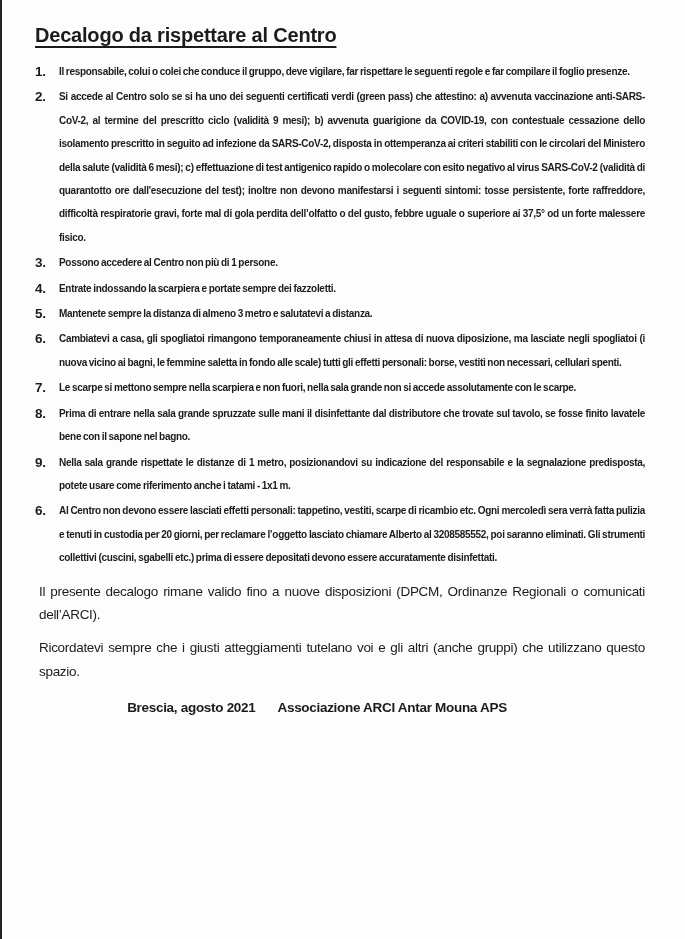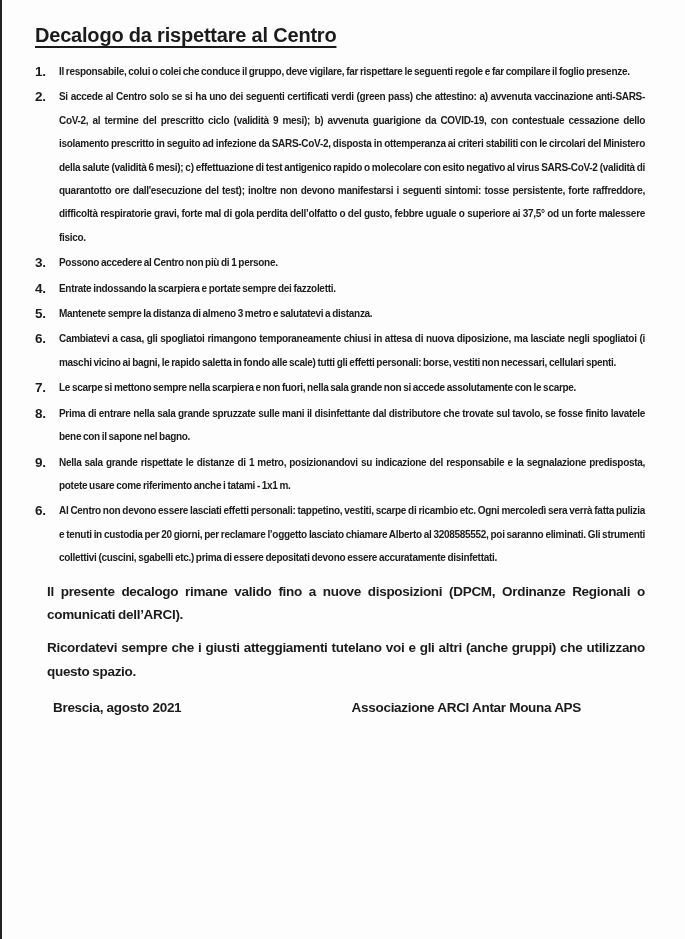--- a/index.html
+++ b/index.html
@@ -52,31 +52,31 @@
     flex: 1;
     display: block;
     font-size: 10px;
     font-weight: bold;
     line-height: 23.4px;
     letter-spacing: -0.3px;
     word-spacing: -0.6px;
     text-align: justify;
   }
   p.closing {
-    margin: 10px 0 0 12px;
+    margin: 10px 0 0 4px;
     font-size: 13.5px;
-    font-weight: bold;
+    font-weight: normal;
     line-height: 23.4px;
     letter-spacing: -0.3px;
     word-spacing: -0.6px;
     text-align: justify;
   }
   .footer-row {
     display: flex;
-    justify-content: space-between;
+    justify-content: center;
     padding: 0 64px 0 18px;
     margin-top: 13px;
     font-size: 13.5px;
     font-weight: bold;
     line-height: 23.4px;
     letter-spacing: -0.3px;
     gap: 22px;
   }
 </style>
 </head>
@@ -102,21 +102,21 @@
     <li>
       <span class="rule-num">4.</span>
       <span class="rule-txt">Entrate indossando la scarpiera e portate sempre dei fazzoletti.</span>
     </li>
     <li>
       <span class="rule-num">5.</span>
       <span class="rule-txt">Mantenete sempre la distanza di almeno 3 metro e salutatevi a distanza.</span>
     </li>
     <li>
       <span class="rule-num">6.</span>
-      <span class="rule-txt">Cambiatevi a casa, gli spogliatoi rimangono temporaneamente chiusi in attesa di nuova diposizione, ma lasciate negli spogliatoi (i maschi vicino ai bagni, le rapido saletta in fondo alle scale) tutti gli effetti personali: borse, vestiti non necessari, cellulari spenti.</span>
+      <span class="rule-txt">Cambiatevi a casa, gli spogliatoi rimangono temporaneamente chiusi in attesa di nuova diposizione, ma lasciate negli spogliatoi (i nuova vicino ai bagni, le femmine saletta in fondo alle scale) tutti gli effetti personali: borse, vestiti non necessari, cellulari spenti.</span>
     </li>
     <li>
       <span class="rule-num">7.</span>
       <span class="rule-txt">Le scarpe si mettono sempre nella scarpiera e non fuori, nella sala grande non si accede assolutamente con le scarpe.</span>
     </li>
     <li>
       <span class="rule-num">8.</span>
       <span class="rule-txt">Prima di entrare nella sala grande spruzzate sulle mani il disinfettante dal distributore che trovate sul tavolo, se fosse finito lavatele bene con il sapone nel bagno.</span>
     </li>
     <li>

